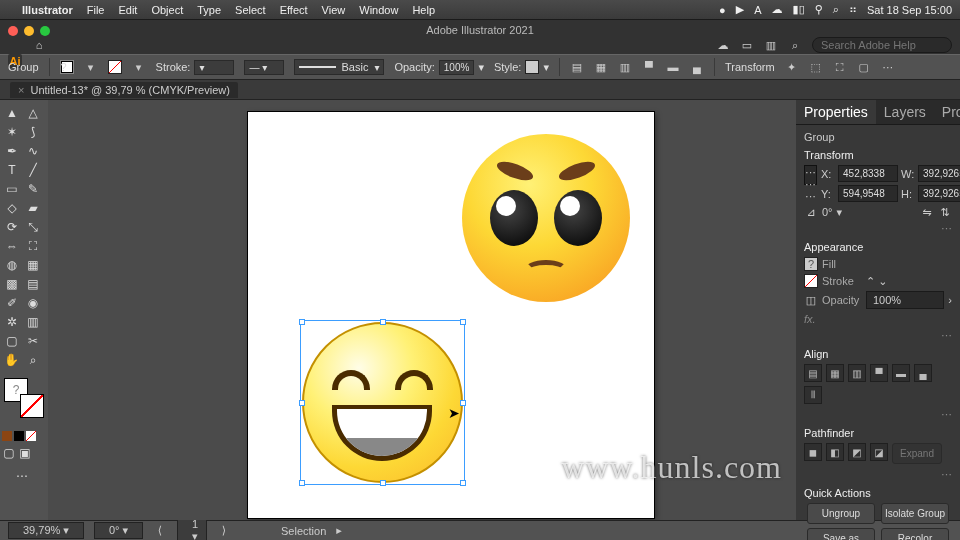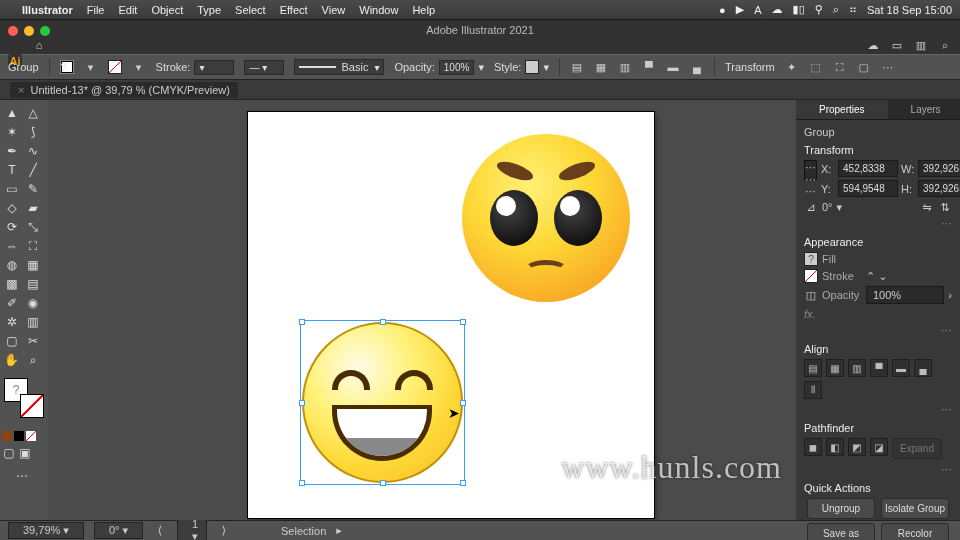--- a/index.html
+++ b/index.html
@@ -48,21 +48,21 @@
 .sel-box { position:absolute; inset:-2px; border:1px solid #3b9dff; }
 .sel-handle { position:absolute; width:6px; height:6px; background:#fff; border:1px solid #3b9dff; }
 .happy { width:161px; height:161px; border-radius:50%; background: radial-gradient(circle at 35% 28%, #fffde7, #fff176 35%, #fdd835 65%, #fbc02d 90%); border:2px solid #c49000; }
 .happy .eye { position:absolute; width:38px; height:20px; border:6px solid #4a2c00; border-bottom:0; border-radius:40px 40px 0 0; top:46px; }
 .happy .eye.l{left:28px;} .happy .eye.r{right:28px;}
 .happy .mouth { position:absolute; width:100px; height:56px; background:#fff; border:5px solid #4a2c00; border-radius:0 0 60px 60px; border-top-width:4px; left:28px; bottom:20px; overflow:hidden;}
 .happy .mouth::after { content:""; position:absolute; left:0; right:0; bottom:0; height:18px; background:#888; border-radius:0 0 50px 50px;}
 .cursor { position:absolute; left:400px; top:305px; font-size:14px; color:#000; }
 .panels { width: 164px; background: #383838; display: flex; flex-direction: column; }
 .panel-tabs { display:flex; background:#2a2a2a; border-bottom:1px solid #1a1a1a; }
-.panel-tab { padding:4px 23px; color:#aaa; font-size:10px; }
+.panel-tab { padding:4px 8px; color:#aaa; font-size:14px; }
 .panel-tab.active { background:#383838; color:#fff; }
 .panel-body { padding:6px 8px; font-size:10px; color:#ccc; }
 .section-title { color:#eee; margin:6px 0 4px; }
 .grid2 { display:grid; grid-template-columns: 14px 1fr 14px 1fr; gap:3px; align-items:center; }
 .grid2 input, .val2 { background:#2a2a2a; border:1px solid #1a1a1a; color:#ddd; padding:2px 4px; width:60px; font-size:10px; }
 .row { display:flex; align-items:center; gap:4px; margin:3px 0; }
 .row .lbl { width:40px; color:#aaa; }
 .opacityval { background:#2a2a2a; border:1px solid #1a1a1a; padding:2px 6px; flex:1; }
 .iconrow { display:flex; gap:4px; flex-wrap:wrap; margin:4px 0; }
 .iconbtn { width:18px; height:18px; background:#2f2f2f; border:1px solid #1f1f1f; display:flex; align-items:center; justify-content:center; color:#bbb; font-size:10px; }
@@ -113,20 +113,21 @@
 </div>
 
 <div class="toolbar2">
   <span class="tb-icon" style="background:#333;color:#ff9a00;display:flex;align-items:center;justify-content:center;font-weight:700">Ai</span>
   <span class="icon-sm">⌂</span>
   <div class="right">
     <span class="icon-sm">☁</span>
     <span class="icon-sm">▭</span>
     <span class="icon-sm">▥</span>
     <span class="icon-sm">⌕</span>
+    <input class="searchbox" placeholder="Search Adobe Help" style="">
   </div>
 </div>
 
 <div class="ctrlbar">
   <span>Group</span>
   <span class="sep"></span>
   <span class="swatch" style="background:#fff;border:1px solid #888;box-shadow:inset 0 0 0 1px #000">?</span>
   <span class="icon-sm">▾</span>
   <span class="swatch none"></span>
   <span class="icon-sm">▾</span>

